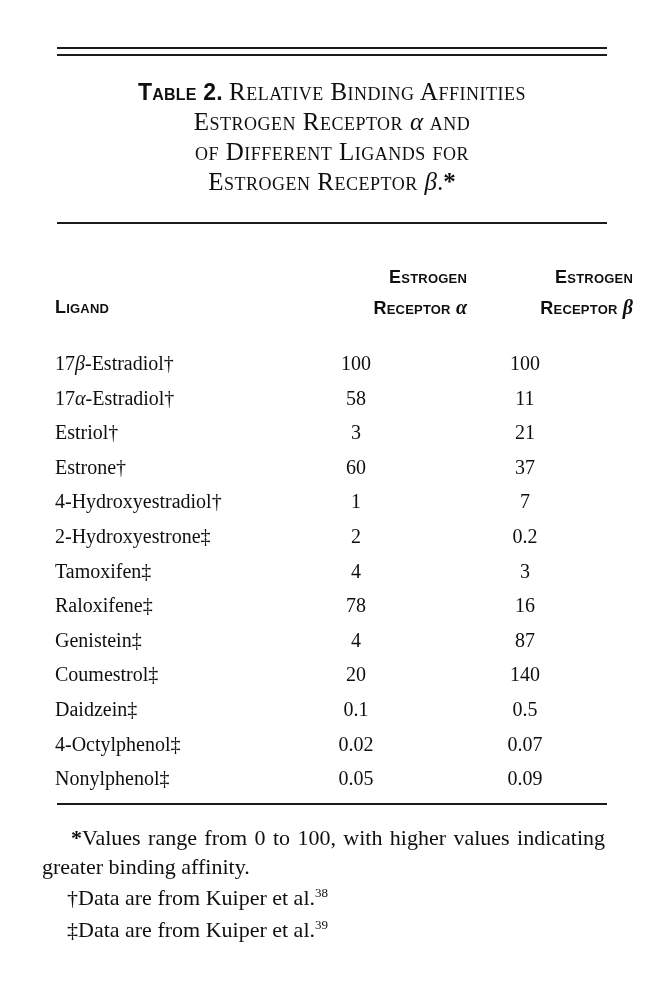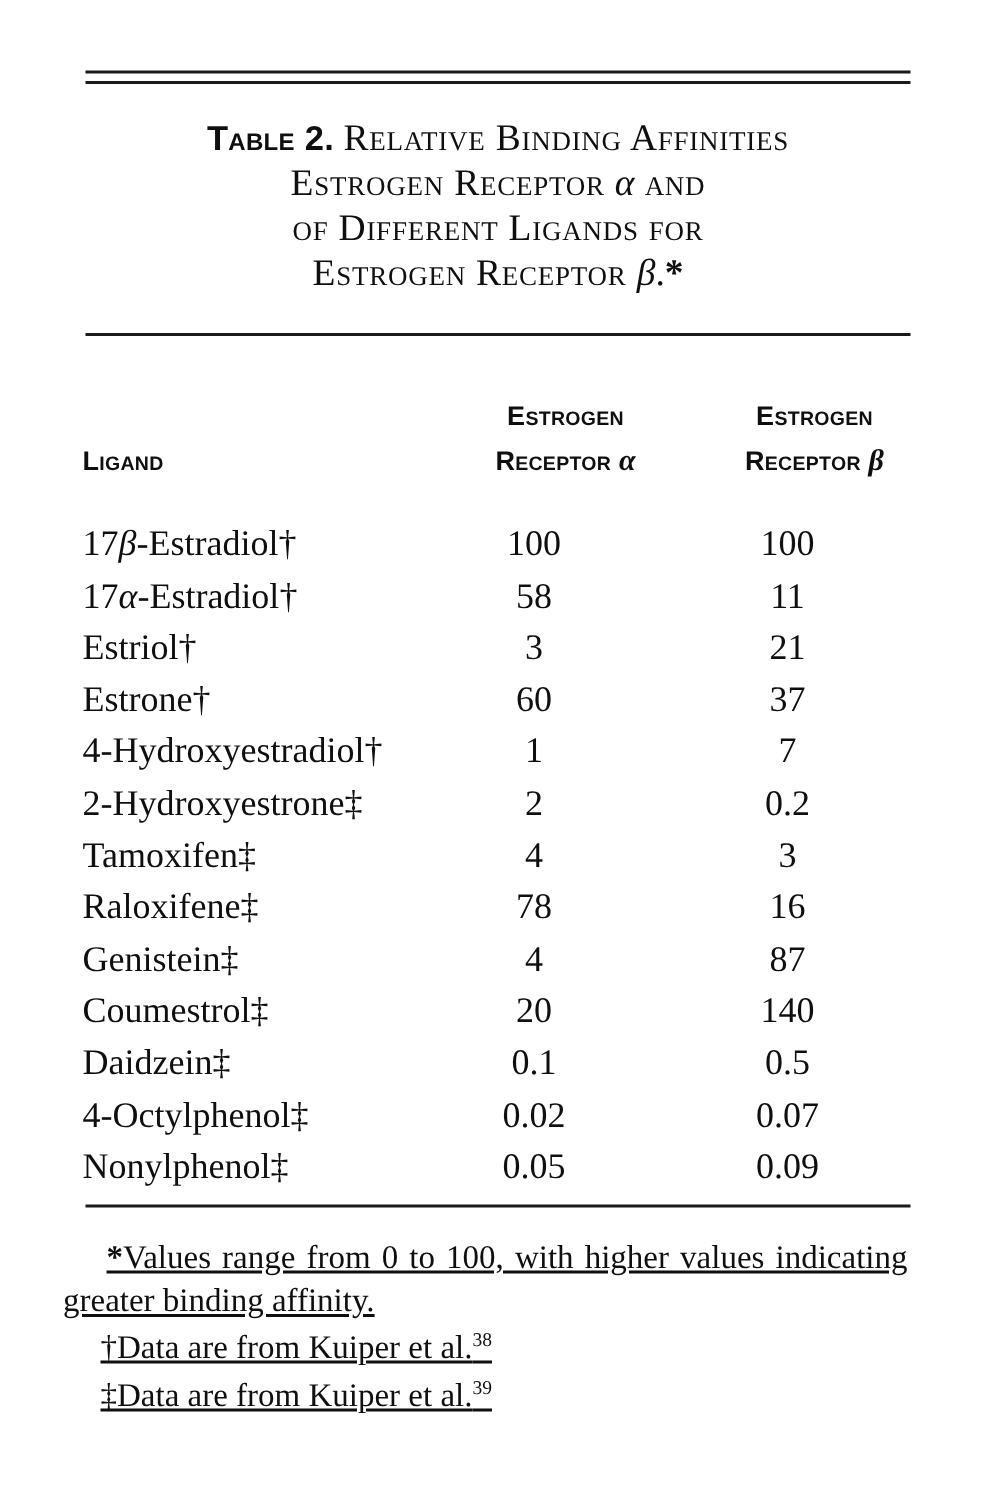--- a/index.html
+++ b/index.html
@@ -53,49 +53,48 @@
   .hdr {
     position: absolute;
     font-family: "Liberation Sans", "DejaVu Sans", sans-serif;
     font-weight: bold;
     font-variant: small-caps;
     font-size: 18px;
     line-height: 30px;
     letter-spacing: 0.2px;
   }
   .hdr-ligand { left: 55px; top: 292px; }
-  .hdr-col { width: 180px; text-align: center; top: 262px; }
+  .hdr-col { width: 180px; text-align: right; top: 262px; }
   .hdr-col-alpha { left: 287px; }  
   .hdr-col-beta  { left: 453px; }  
   .hdr .greek {
     font-family: "Liberation Serif", "DejaVu Serif", serif;
     font-weight: bold;
     font-size: 20px;
   }
 
   
   .tbody {
     position: absolute;
     top: 346px; left: 0; width: 666px;
-    font-size: 24px;
+    font-size: 20px;
   }
   .trow { position: relative; height: 34.6px; line-height: 34.6px; }
   .cell { position: absolute; top: 0; white-space: nowrap; }
   .c1 { left: 55px; }
   .c2 { left: 281px; width: 150px; text-align: center; }
   .c3 { left: 450px; width: 150px; text-align: center; }
   .greekify i { font-style: italic; }
 
   
   .footnotes {
     position: absolute;
     top: 824px; left: 42px; width: 563px;
     font-size: 22px;
     line-height: 28.5px;
-    text-decoration: underline;
   }
   .fn-star { text-align: justify; text-indent: 29px; }
   .fn-dagger { margin-top: 3px; text-indent: 25px; }
   .fn-mark-bold { font-weight: bold; }
   sup.ref {
     font-size: 13px;
     line-height: 0;
     vertical-align: baseline;
     position: relative;
     top: -8px;

